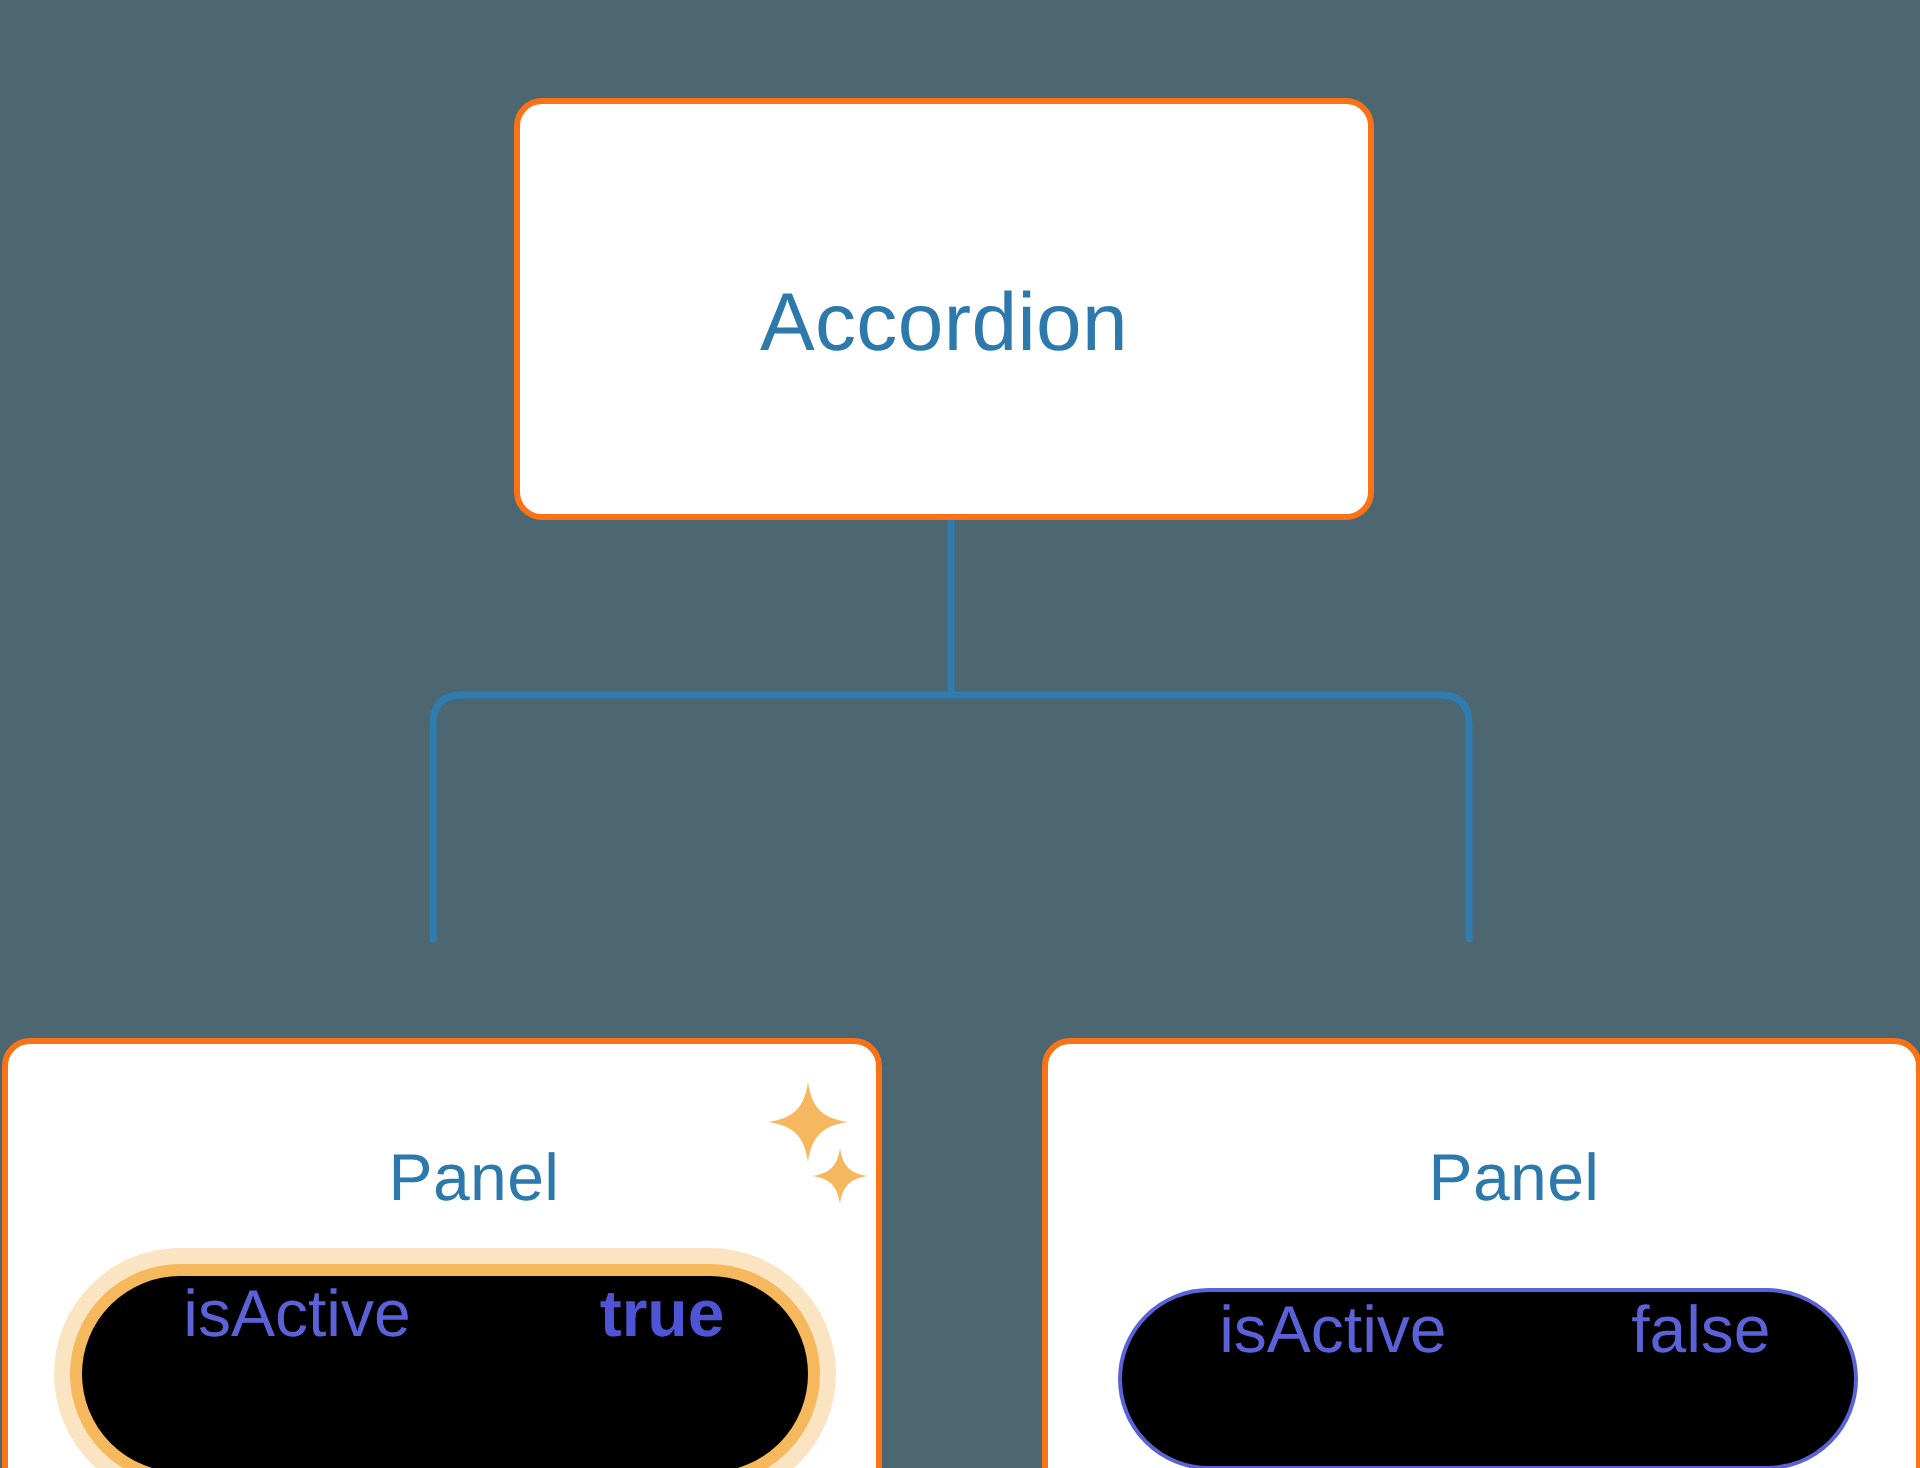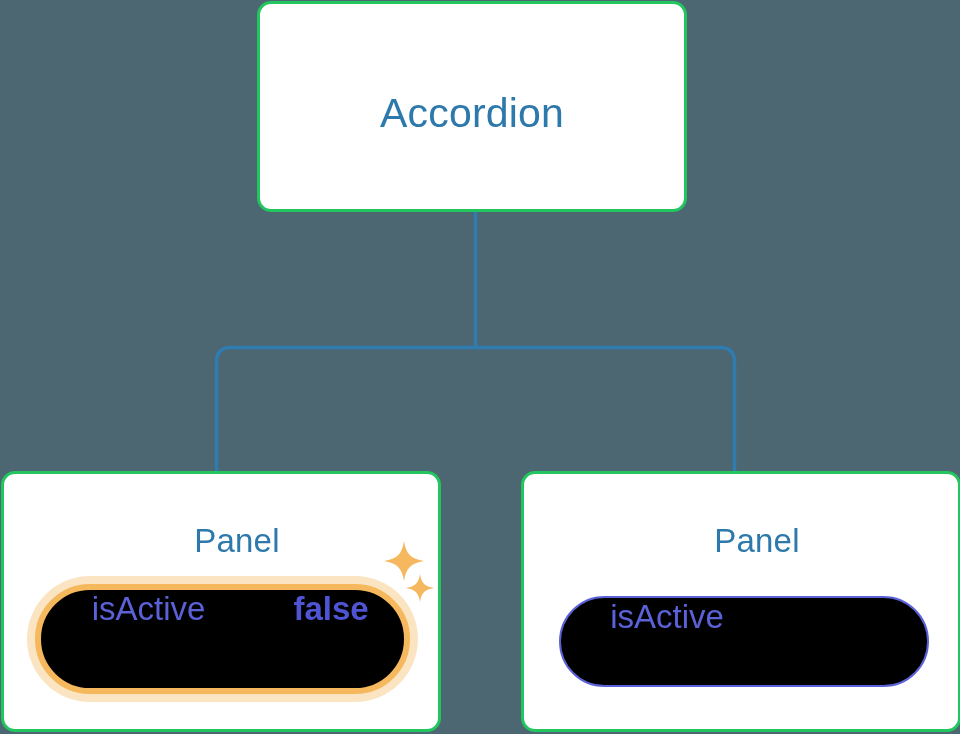--- a/index.html
+++ b/index.html
@@ -27,23 +27,24 @@
     top: 0;
     width: 960px;
     height: 734px;
     pointer-events: none;
   }
 
   
   .node {
     position: absolute;
     background: #ffffff;
-    border: 3px solid #22c55e;
+    border: 3px solid #f97316;
     border-radius: 14px;
     box-sizing: border-box;
+    margin-top: 48px;
   }
   .node-root {
     left: 257px;
     top: 1px;
     width: 430px;
     height: 211px;
   }
   .node-panel {
     width: 440px;
     height: 261px;
@@ -158,33 +159,34 @@
   <div class="node node-root">
     <div class="node-title">Accordion</div>
   </div>
 
   <div class="node node-panel node-panel-left">
     <div class="node-title">Panel</div>
 
     <div class="pill pill-hl">
       <span class="pill-key">isActive</span>
       <span class="pill-divider"></span>
-      <span class="pill-val">false</span>
+      <span class="pill-val">true</span>
     </div>
   </div>
 
   <svg class="sparkle sparkle-lg" viewBox="0 0 40 40">
     <path d="M20 0 C22 13 27 18 40 20 C27 22 22 27 20 40 C18 27 13 22 0 20 C13 18 18 13 20 0 Z" fill="#f6b85e"></path>
   </svg>
   <svg class="sparkle sparkle-sm" viewBox="0 0 28 28">
     <path d="M14 0 C15.4 9.1 18.9 12.6 28 14 C18.9 15.4 15.4 18.9 14 28 C12.6 18.9 9.1 15.4 0 14 C9.1 12.6 12.6 9.1 14 0 Z" fill="#f6b85e"></path>
   </svg>
 
   <div class="node node-panel node-panel-right">
     <div class="node-title">Panel</div>
 
     <div class="pill pill-plain">
       <span class="pill-key">isActive</span>
       <span class="pill-divider"></span>
+      <span class="pill-val">false</span>
     </div>
   </div>
 
 </div>
 
 </body></html>

